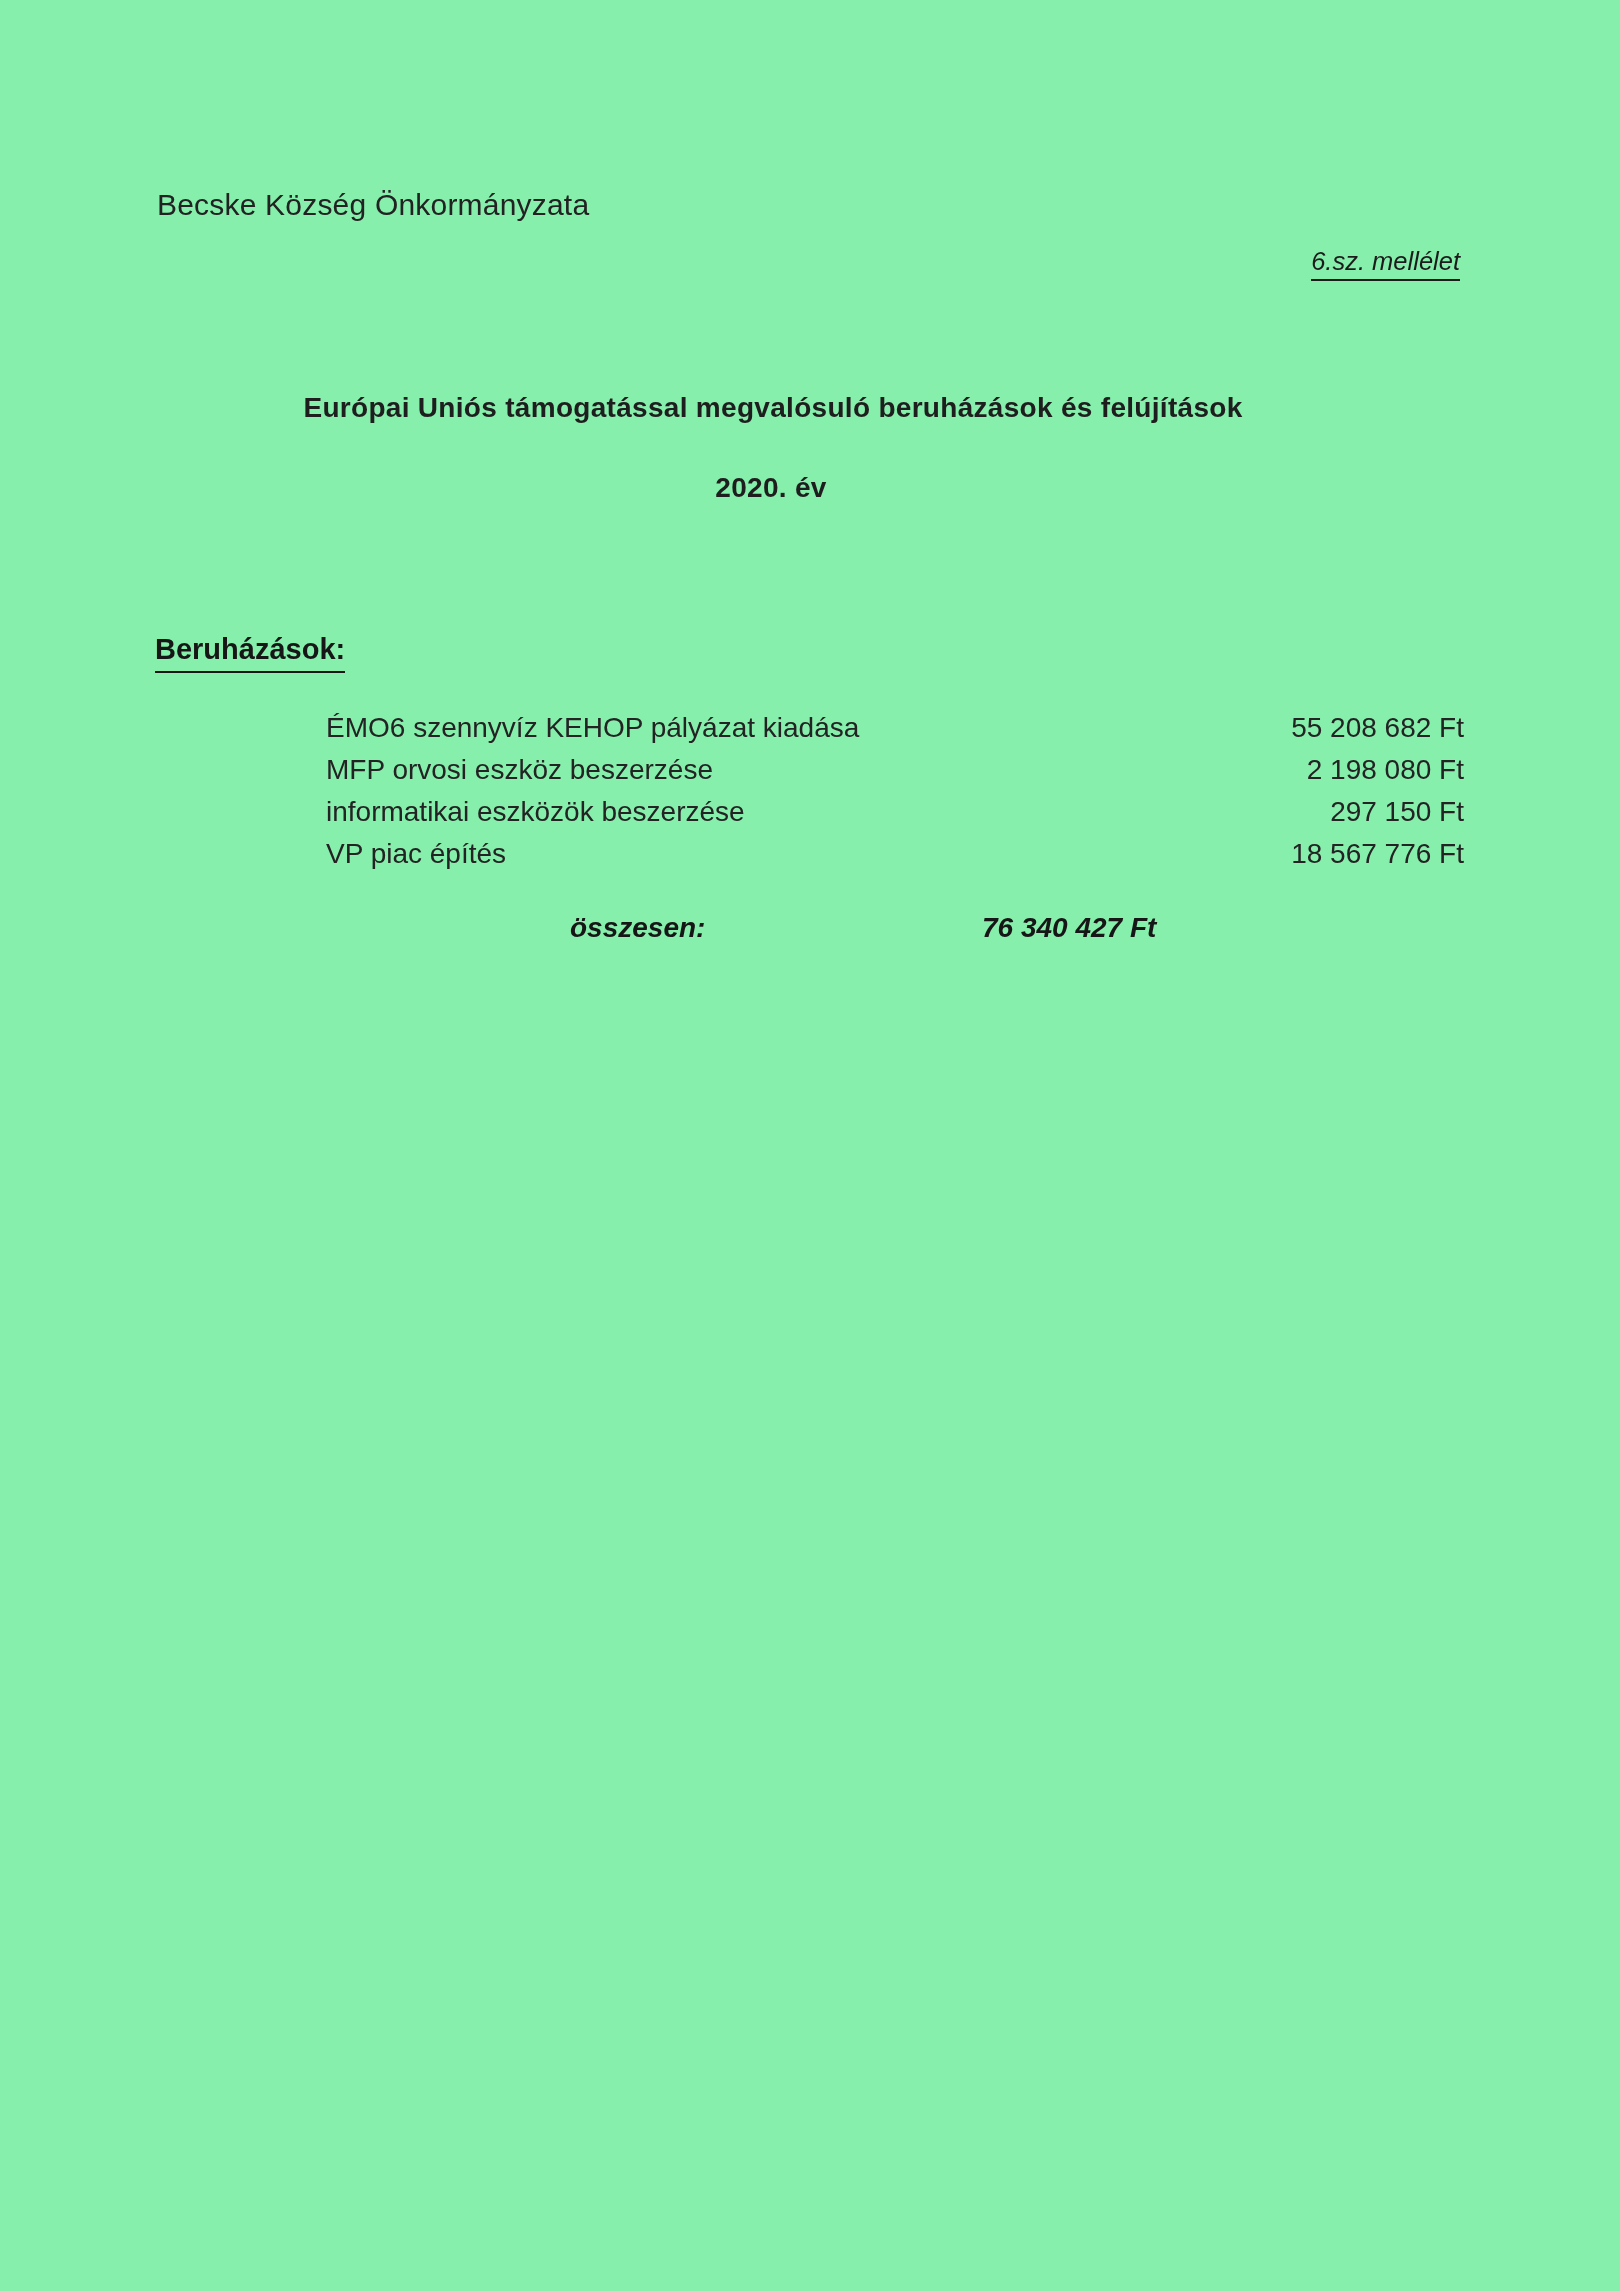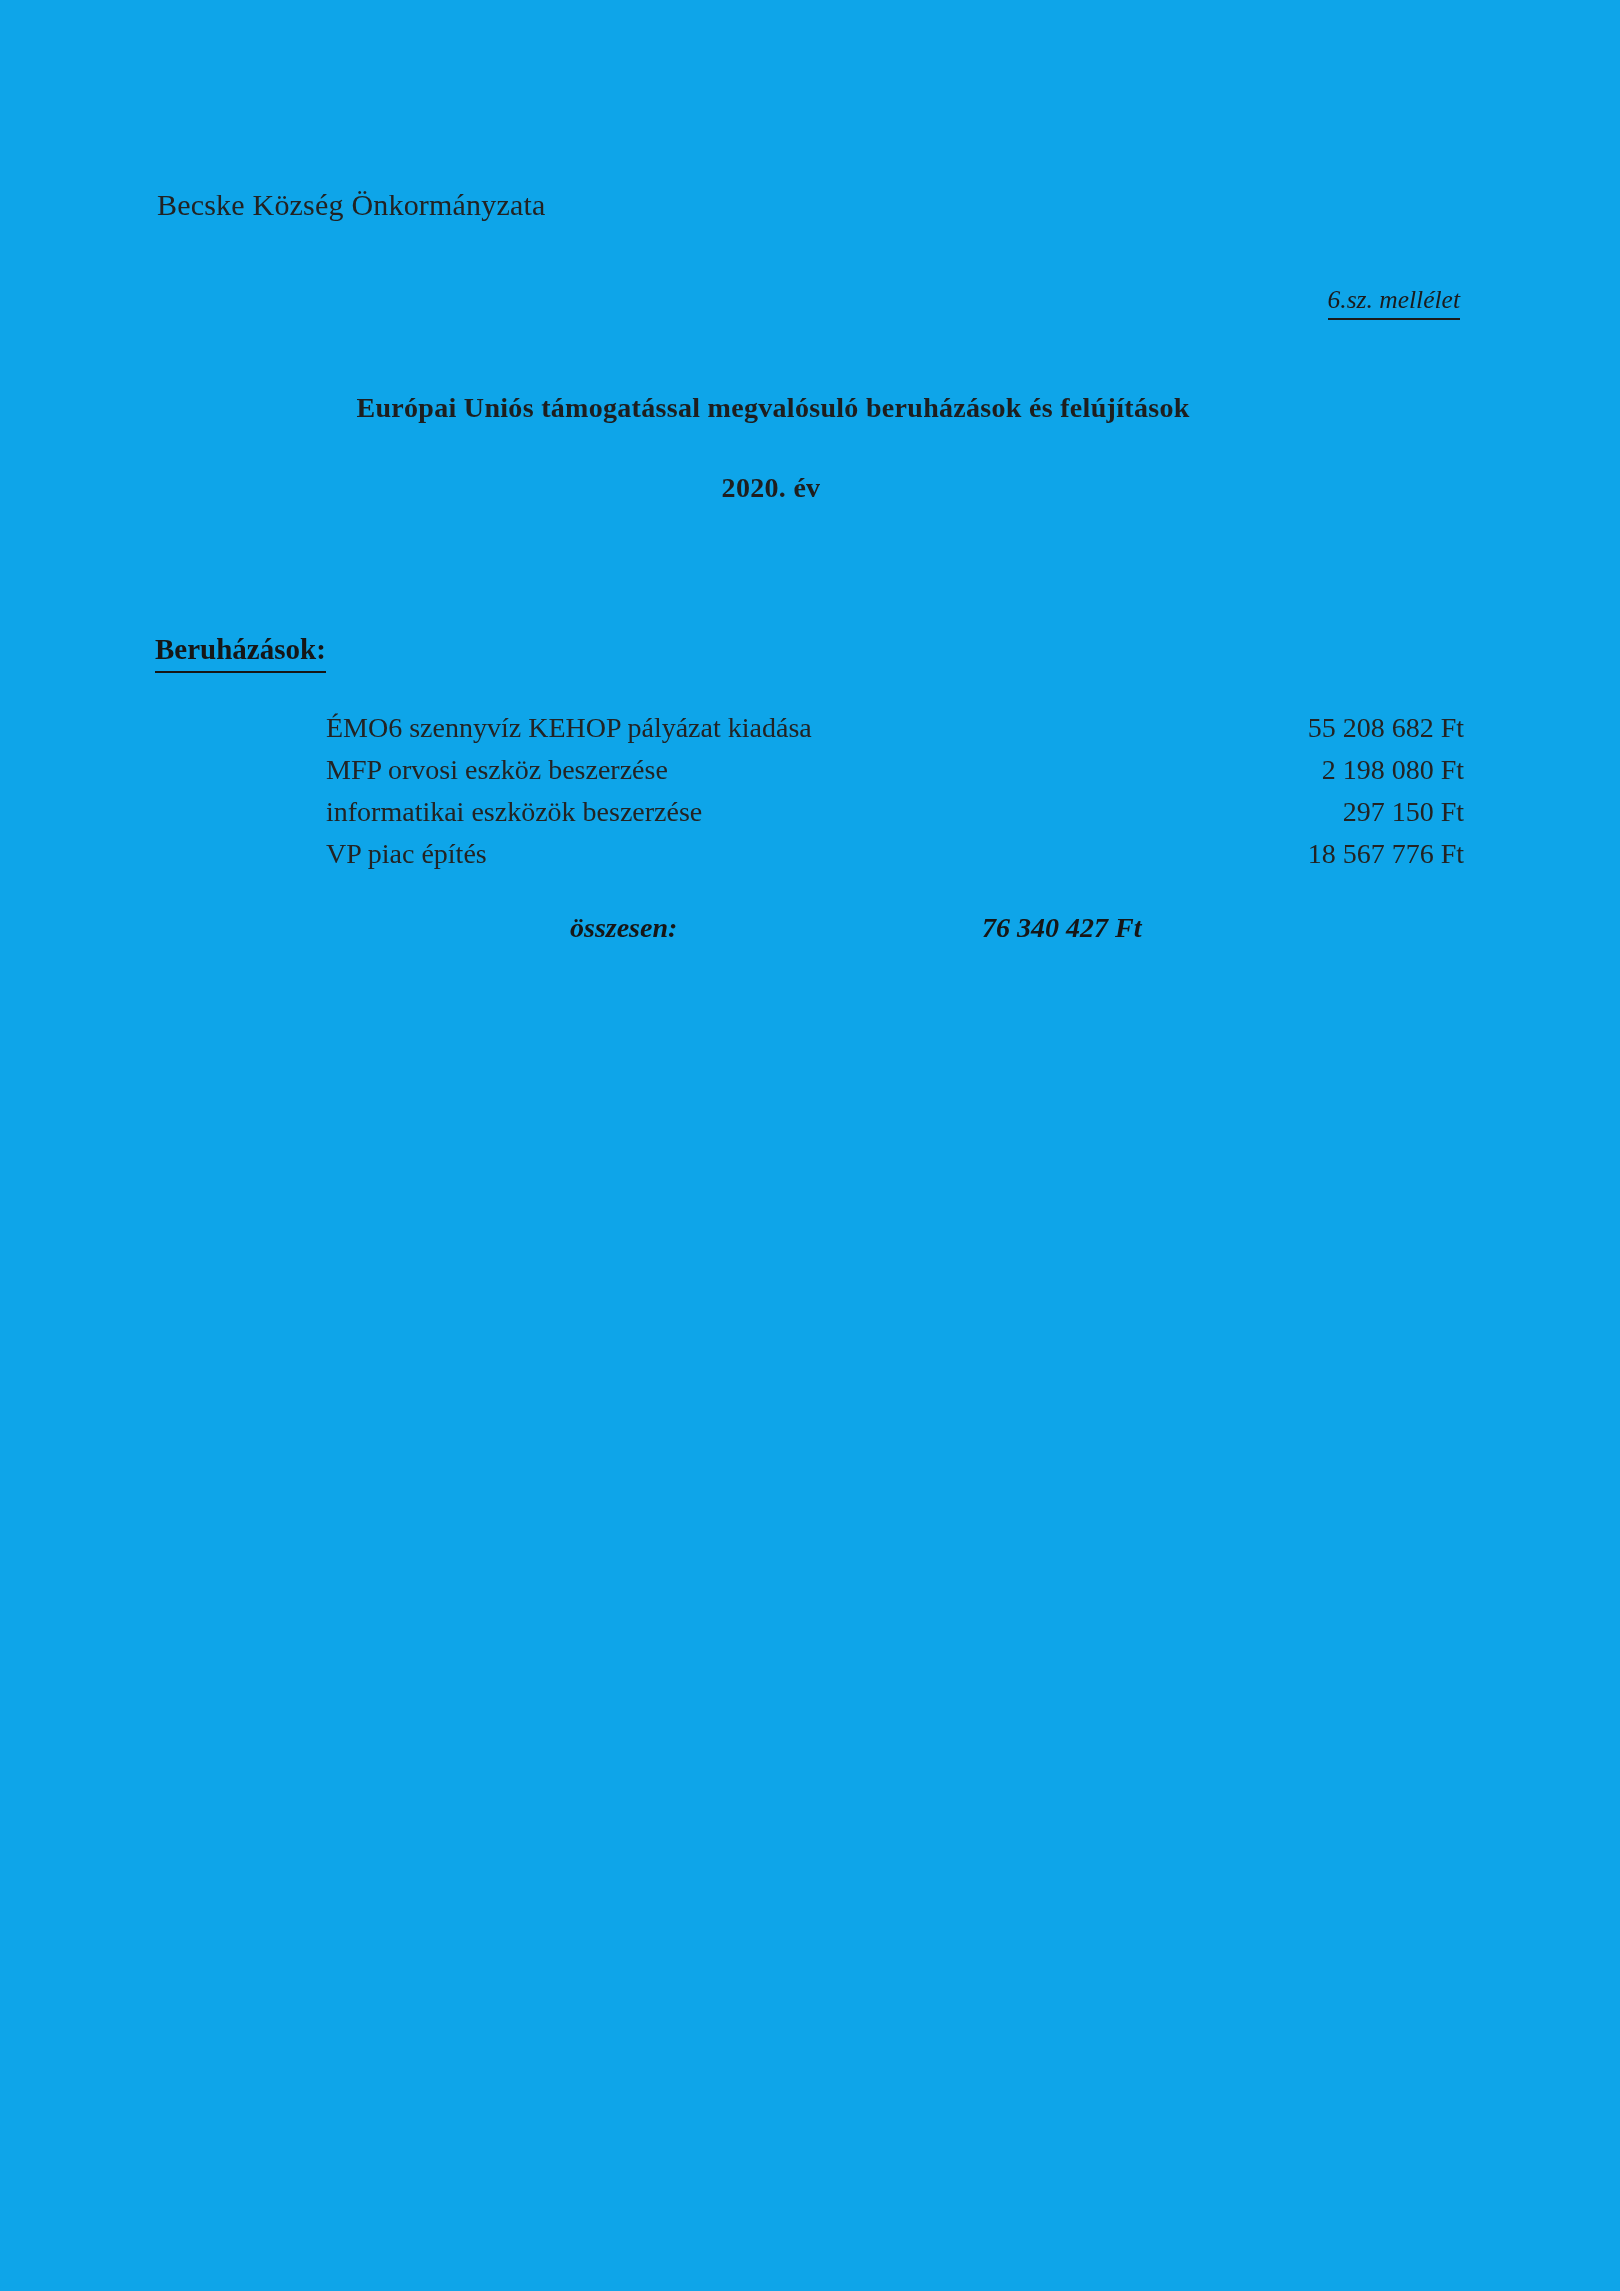--- a/index.html
+++ b/index.html
@@ -6,22 +6,22 @@
   html, body {
     margin: 0;
     padding: 0;
     background: #ffffff;
   }
 
   .page {
     position: relative;
     width: 1620px;
     height: 2292px;
-    background: #0ea5e9;
-    font-family: Liberation Serif, serif;
+    background: #86efac;
+    font-family: Liberation Sans, sans-serif;
     color: #1b1b1b;
     overflow: hidden;
     -webkit-font-smoothing: antialiased;
   }
 
   
   .org-name {
     position: absolute;
     left: 157px;
     top: 188px;
@@ -42,21 +42,20 @@
     font-size: 25.5px;
     font-style: italic;
     font-weight: 400;
     color: #1b1b1b;
     white-space: nowrap;
   }
   .annex-marker .u {
     display: inline-block;
     border-bottom: 2px solid #1b1b1b;
     padding-bottom: 2.9px;
-    margin-top: 38px;
   }
 
   
   .doc-title {
     position: absolute;
     left: 118px;
     right: 192px;
     top: 392px;
     text-align: center;
     font-size: 28px;

